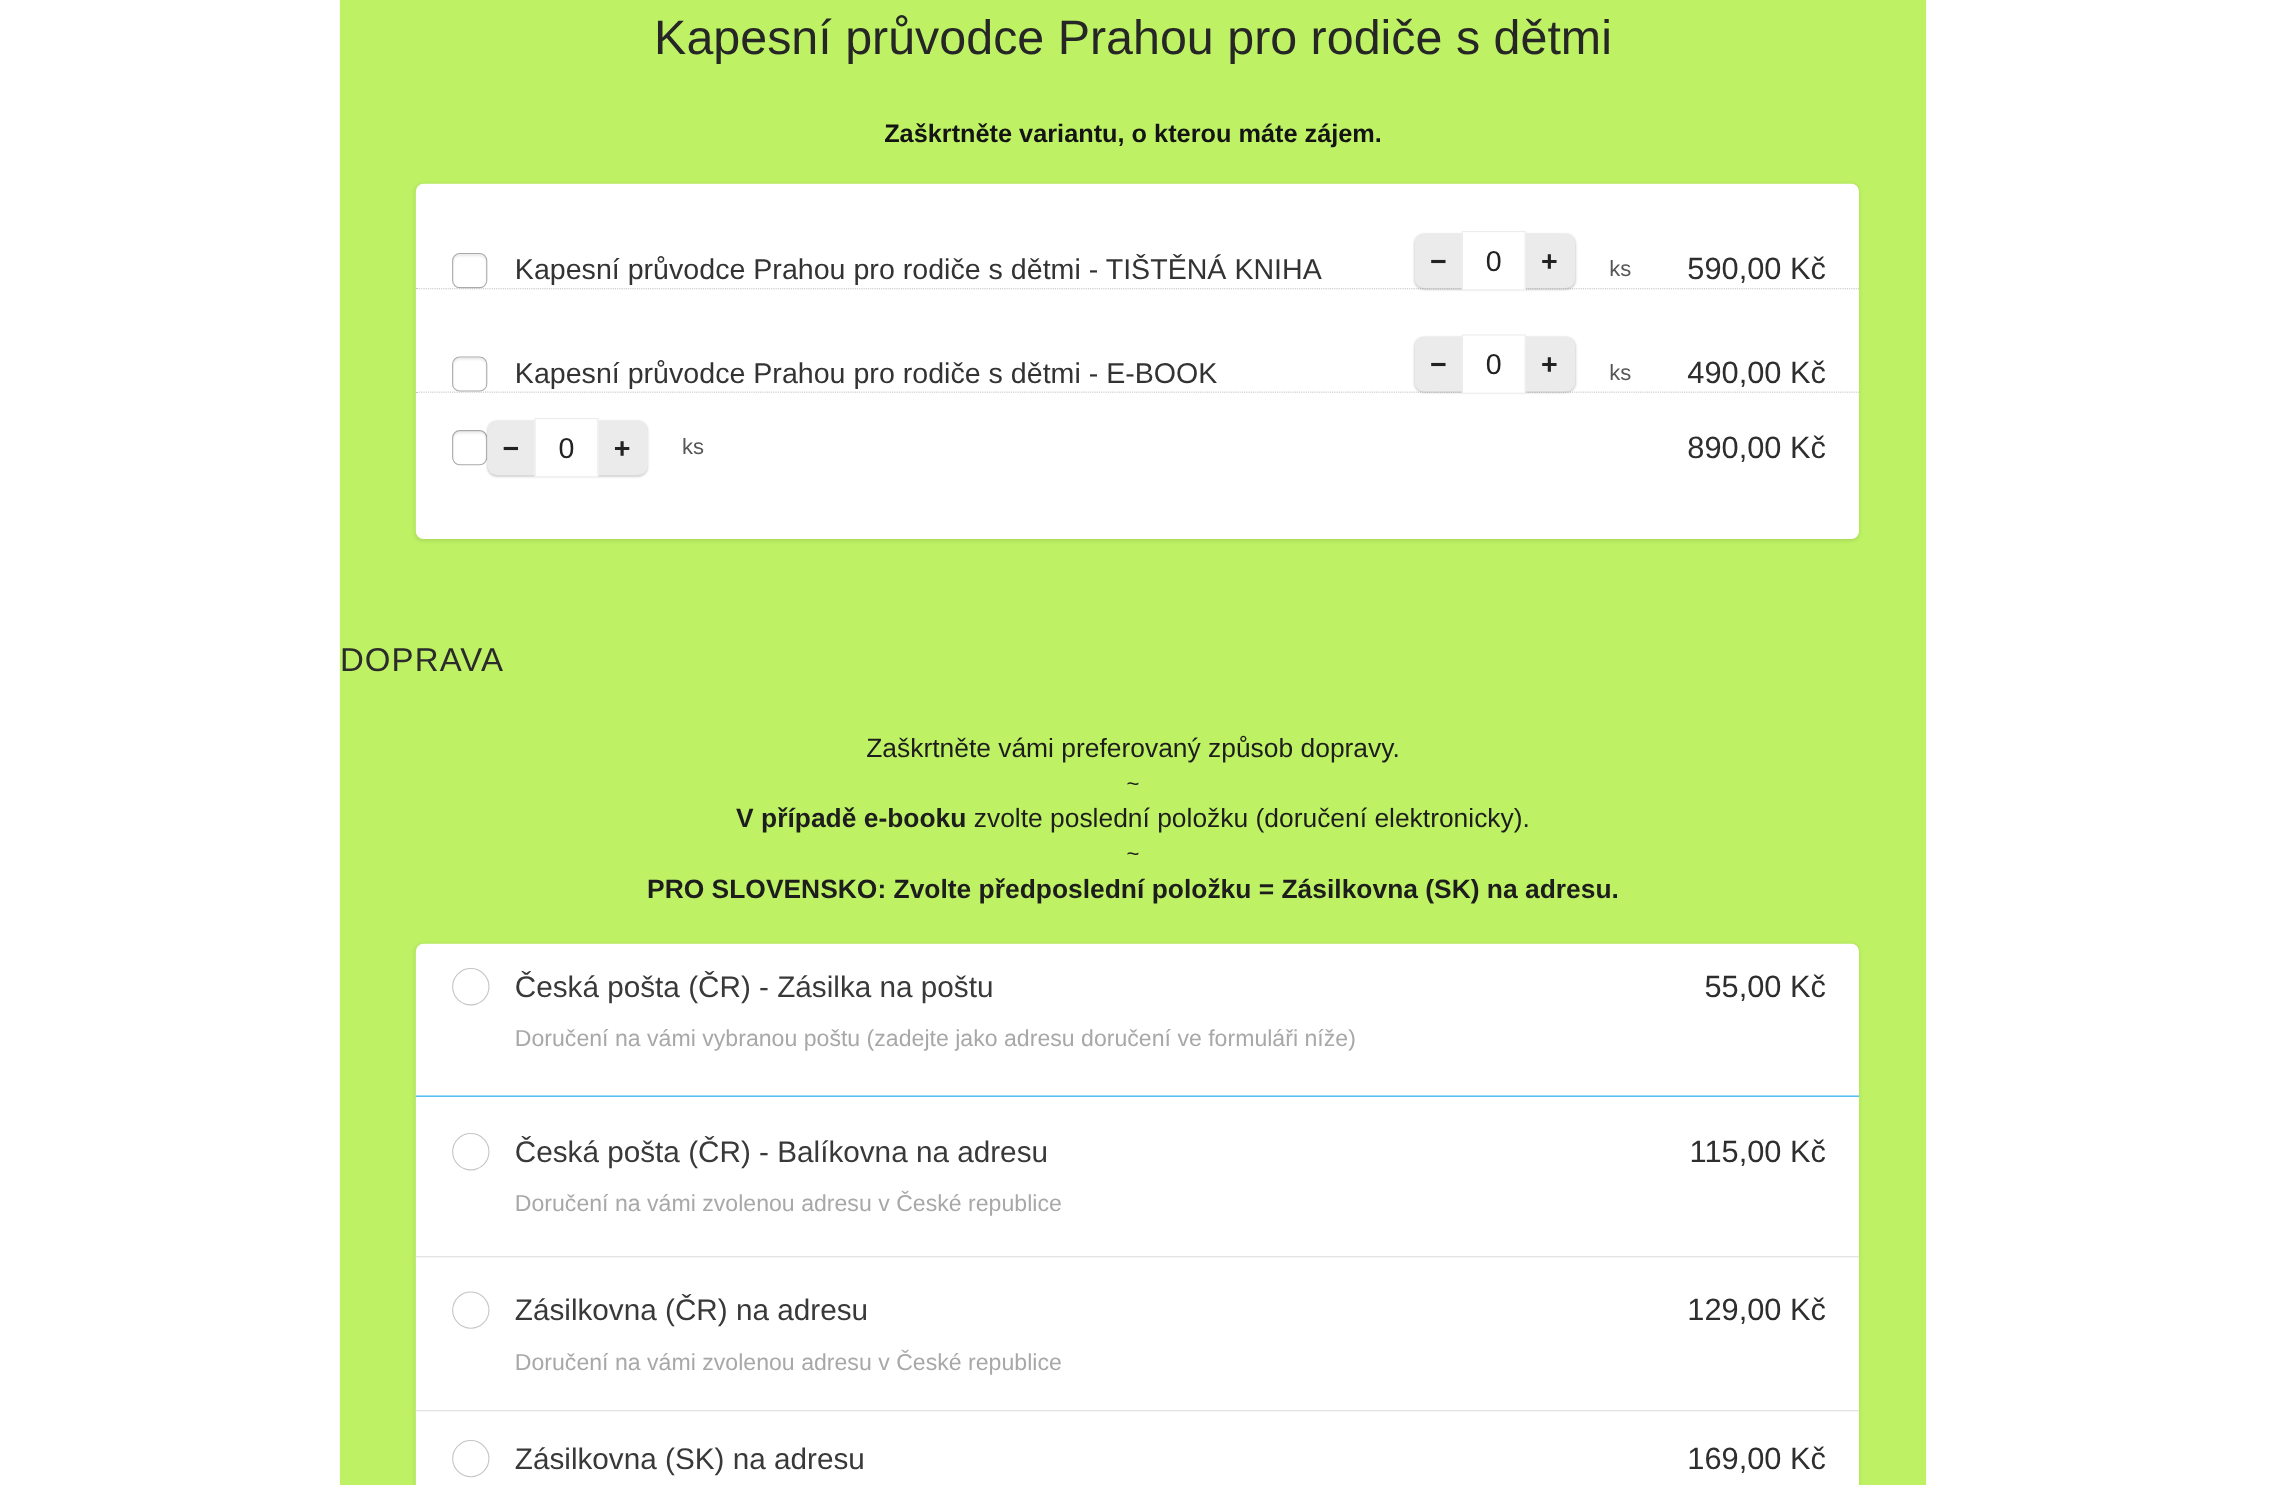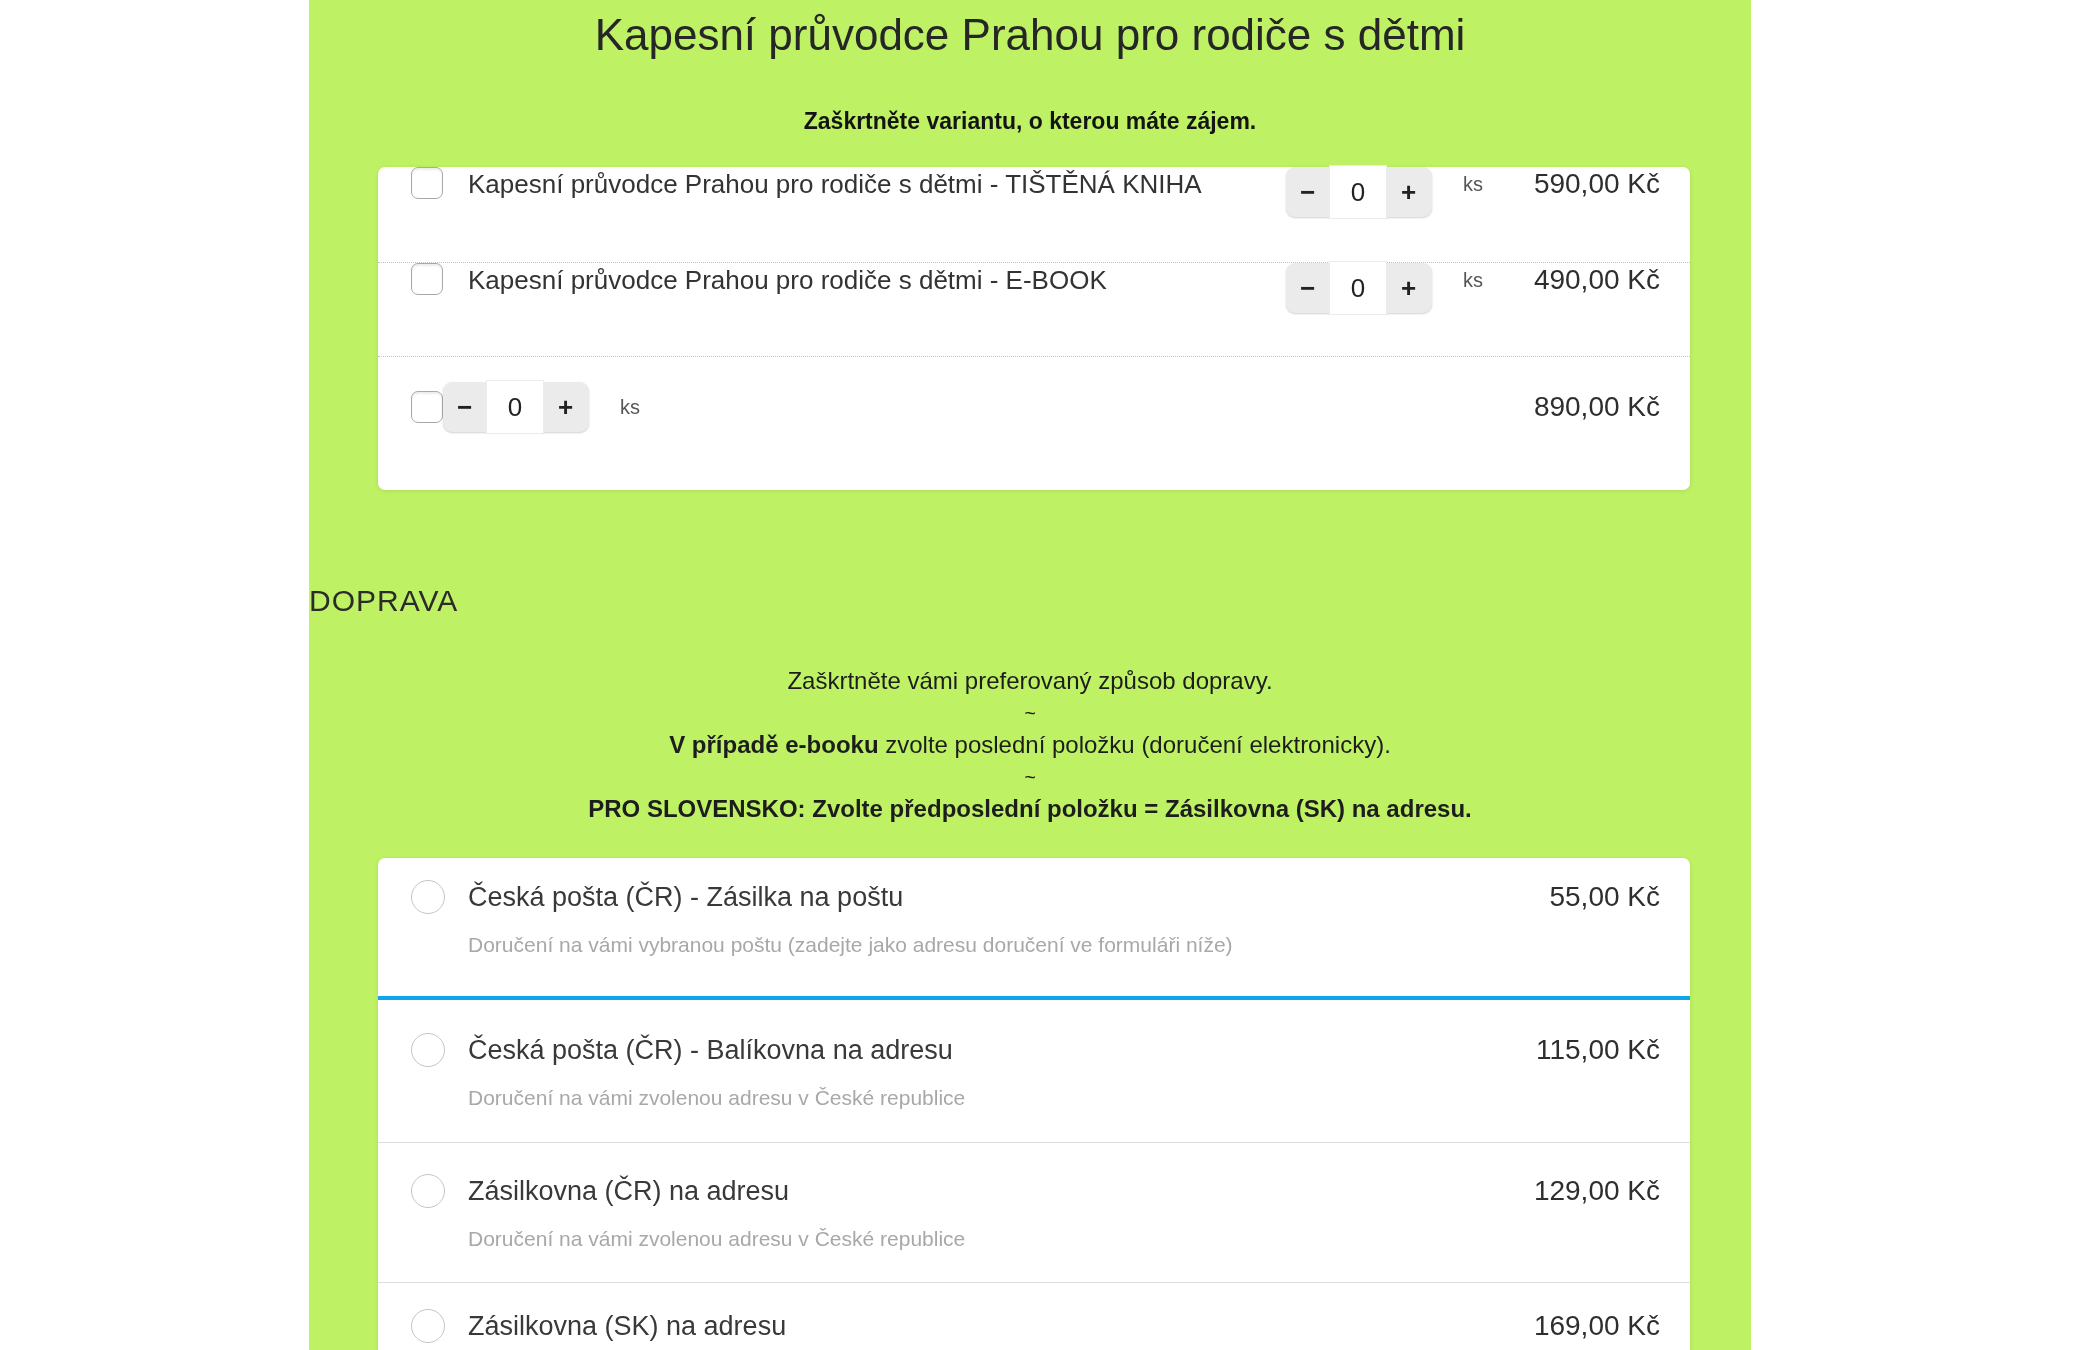--- a/index.html
+++ b/index.html
@@ -35,21 +35,21 @@
   .tilde{font-size:20px;line-height:32px;color:#1d1d1d;}
   
   .card{
     position:absolute;left:69px;width:1312px;background:#ffffff;border-radius:7px;
     box-shadow:0 1px 4px rgba(0,0,0,0.10);
   }
   .card-products{top:167px;height:323px;}
   .card-shipping{top:858px;height:562px;}
   
   .p-row{
-    display:flex;align-items:flex-start;
+    display:flex;align-items:flex-end;
     padding:0 30px 0 33px;box-sizing:border-box;
   }
   .p-row.r1{height:95px;}
   .p-row.r2{height:94px;border-top:1px dotted #c2c2c2;}
   .p-row.r3{height:134px;border-top:1px dotted #c2c2c2;align-items:flex-start;padding-top:33px;}
   .checkbox{
     width:32px;height:32px;background:#fff;border:1px solid #a9a9a9;border-radius:7px;
     box-sizing:border-box;box-shadow:inset 0 2px 2px rgba(0,0,0,0.08);flex:none;
   }
   .p-row.r3 .checkbox{margin-top:1px;}
@@ -77,21 +77,21 @@
   }
   .p-price{
     flex:1;text-align:right;font-size:28px;color:#2e2e2e;line-height:34px;white-space:nowrap;
   }
   
   .s-row{
     position:relative;box-sizing:border-box;
     padding:0 30px 0 90px;cursor:pointer;
   }
   .s-row.r1{height:138px;padding-top:21px;}
-  .s-row.r2{height:146px;padding-top:32px;border-top:4px solid #0ea5e9;}
+  .s-row.r2{height:146px;padding-top:32px;border-top:1px solid #0ea5e9;}
   .s-row.r3{height:140px;padding-top:30px;border-top:1px solid #dedede;}
   .s-row.r4{height:138px;padding-top:25px;border-top:1px solid #dedede;}
   .radio{
     position:absolute;left:33px;width:34px;height:34px;border-radius:50%;
     background:#fff;border:1px solid #c5c5c5;box-sizing:border-box;
   }
   .s-row.r1 .radio{top:22px;}
   .s-row.r2 .radio{top:33px;}
   .s-row.r3 .radio{top:31px;}
   .s-row.r4 .radio{top:26px;}

